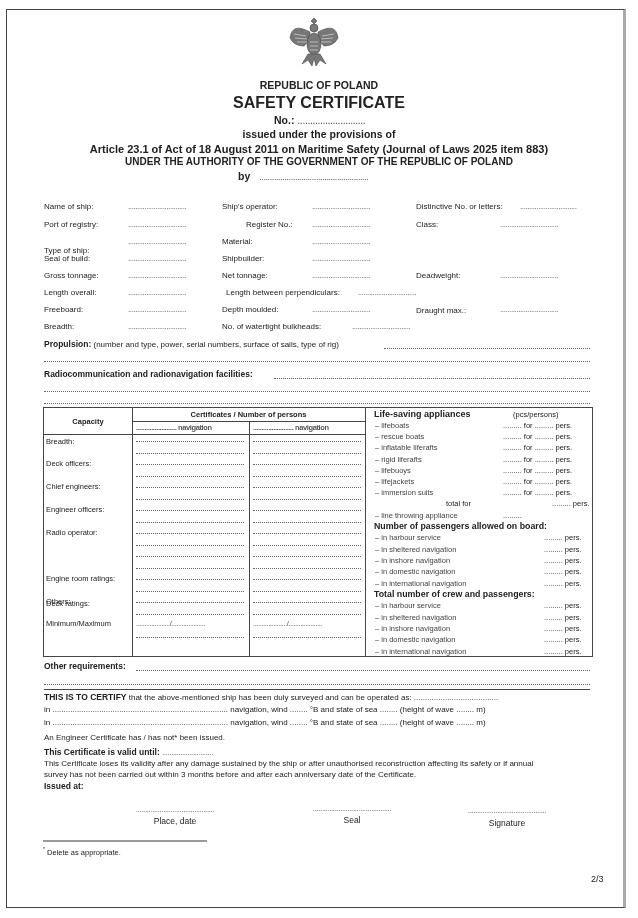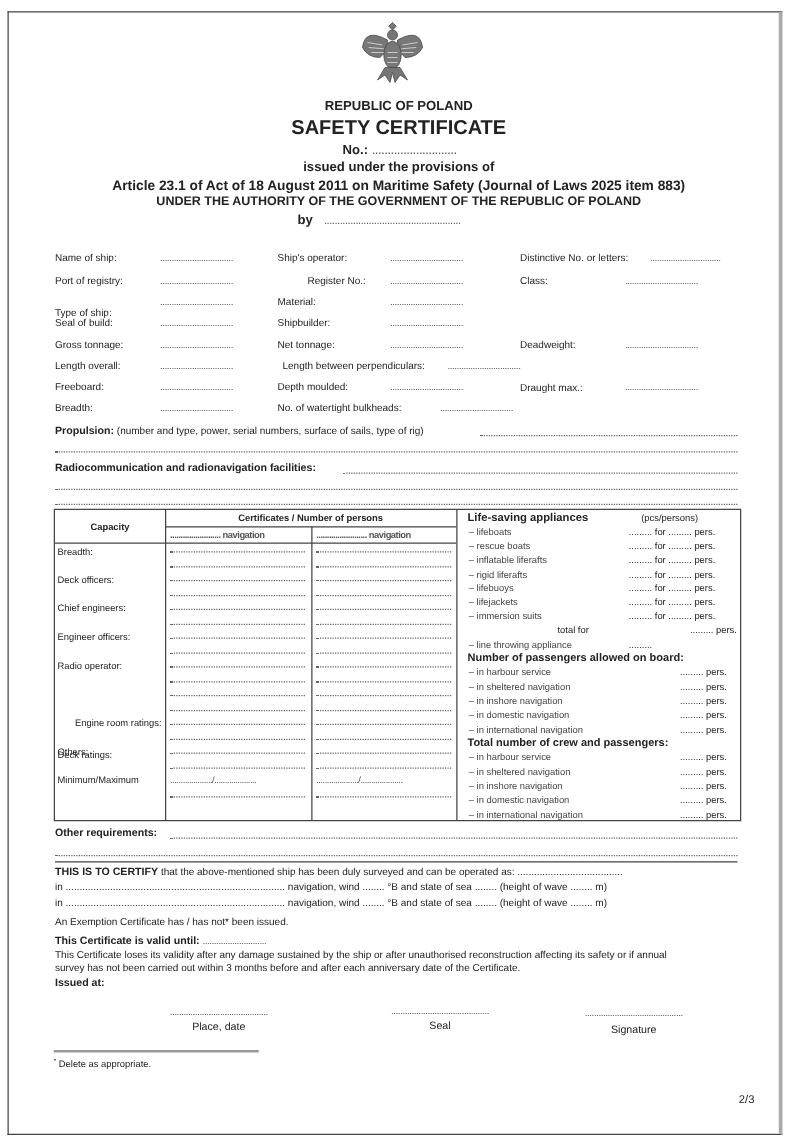--- a/index.html
+++ b/index.html
@@ -129,21 +129,21 @@
   <div class="abs b s75" style="left:88px;width:233px;text-align:center;top:2px;">Certificates / Number of persons</div>
   <div class="abs s75" style="left:92px;top:15px;"><span class="dots b">........................ navigation</span></div>
   <div class="abs s75" style="left:209px;top:15px;"><span class="dots b">........................ navigation</span></div>
 
   <div class="abs s75" style="left:2px;top:29px;">Breadth:</div>
   <div class="abs s75" style="left:2px;top:51px;">Deck officers:</div>
   <div class="abs s75" style="left:2px;top:74px;">Chief engineers:</div>
   <div class="abs s75" style="left:2px;top:97px;">Engineer officers:</div>
   <div class="abs s75" style="left:2px;top:120px;">Radio operator:</div>
   <div class="abs s75" style="left:2px;top:143px;margin-top:48px;">Deck ratings:</div>
-  <div class="abs s75" style="left:16px;top:166px;">Engine room ratings:</div>
+  <div class="abs s75" style="left:2px;top:166px;">Engine room ratings:</div>
   <div class="abs s75" style="left:2px;top:189px;">Others:</div>
   <div class="abs s75" style="left:2px;top:211px;">Minimum/Maximum</div>
 
   <div>
     <div class="dotline" style="left:92px;width:108px;top:33px;"></div>
     <div class="dotline" style="left:92px;width:108px;top:45px;"></div>
     <div class="dotline" style="left:92px;width:108px;top:56px;"></div>
     <div class="dotline" style="left:92px;width:108px;top:68px;"></div>
     <div class="dotline" style="left:92px;width:108px;top:79px;"></div>
     <div class="dotline" style="left:92px;width:108px;top:91px;"></div>
@@ -232,21 +232,21 @@
 <div class="dotline" style="left:136px;width:454px;top:670px;"></div>
 <div class="dotline" style="left:44px;width:546px;top:684px;"></div>
 <div class="hr" style="left:44px;width:546px;top:689px;"></div>
 
 <div class="abs s8" style="left:44px;top:692px;">
   <span class="b" style="font-size:8.5px;">THIS IS TO CERTIFY</span>
   <span>that the above-mentioned ship has been duly surveyed and can be operated as: ......................................</span>
 </div>
 <div class="abs s8" style="left:44px;top:705px;">in  ............................................................................... navigation, wind ........  °B and state of sea ........ (height of wave ........ m)</div>
 <div class="abs s8" style="left:44px;top:718px;">in  ............................................................................... navigation, wind ........  °B and state of sea ........ (height of wave ........ m)</div>
-<div class="abs s8" style="left:44px;top:733px;">An Exemption Certificate has / has not* been issued.</div>
+<div class="abs s8" style="left:44px;top:733px;">An Engineer Certificate has / has not* been issued.</div>
 
 <div class="abs s8" style="left:44px;top:747px;">
   <span class="b" style="font-size:8.5px;">This Certificate is valid until:</span>
   <span class="dots">............................</span>
 </div>
 <div class="abs s8" style="left:44px;top:759px;">This Certificate loses its validity after any damage sustained by the ship or after unauthorised reconstruction affecting its safety or if annual</div>
 <div class="abs s8" style="left:44px;top:770px;">survey has not been carried out within 3 months before and after each anniversary date of the Certificate.</div>
 <div class="abs b" style="left:44px;top:781px;font-size:8.5px;">Issued at:</div>
 
 <div class="abs s8" style="left:116px;top:805px;width:118px;text-align:center;">

